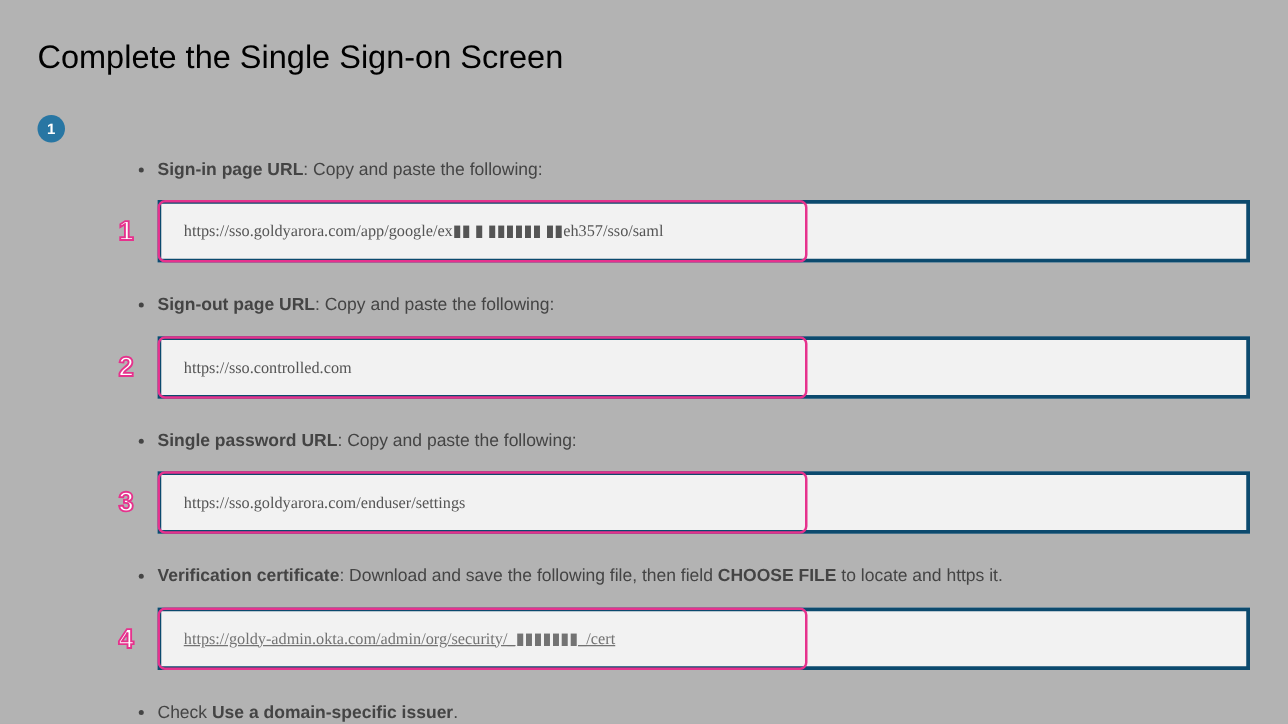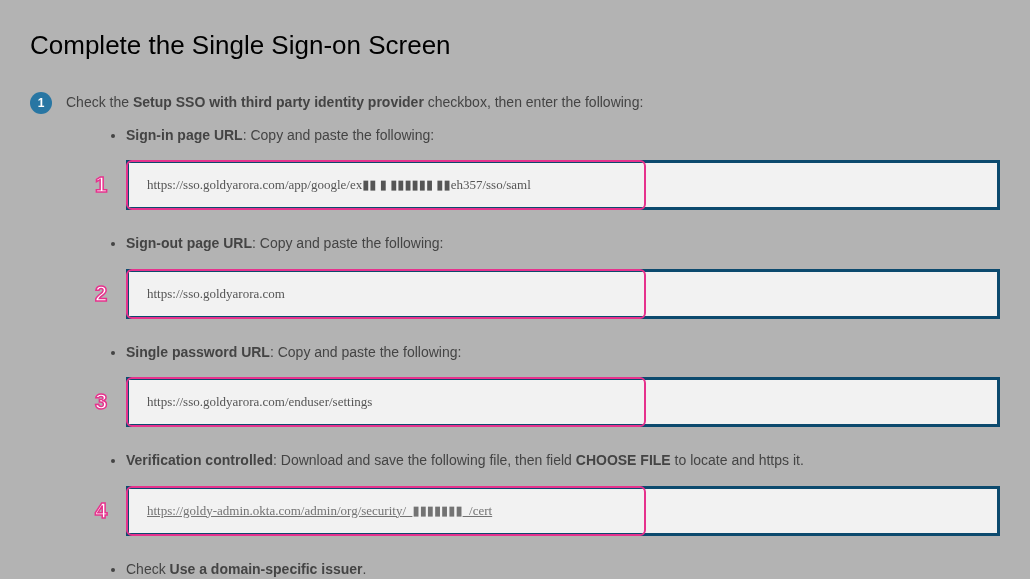--- a/index.html
+++ b/index.html
@@ -112,23 +112,20 @@
       font-weight: 700;
     }
   </style>
 </head>
 <body>
 
 <h1 class="page-title">Complete the Single Sign-on Screen</h1>
 
 <div class="step-row">
   <div class="step-badge">1</div>
-  <div class="step-text">
-    <span>Check the </span><b>Setup SSO with third party identity provider</b><span> checkbox, then enter the following:</span>
-  </div>
 </div>
 
 <ul class="bullet-list">
 
   <li class="bullet-item">
     <span class="desc">
       <b>Sign-in page URL</b><span>: Copy and paste the following:</span>
     </span>
   </li>
 </ul>
@@ -143,21 +140,21 @@
 <ul class="bullet-list">
   <li class="bullet-item">
     <span class="desc">
       <b>Sign-out page URL</b><span>: Copy and paste the following:</span>
     </span>
   </li>
 </ul>
 <div class="code-row">
   <div class="annotation-number">2</div>
   <div class="code-wrap">
-    <div class="code-box">https://sso.goldyarora.com</div>
+    <div class="code-box">https://sso.controlled.com</div>
     <div class="highlight-border"></div>
   </div>
 </div>
 
 <ul class="bullet-list">
   <li class="bullet-item">
     <span class="desc">
       <b>Single password URL</b><span>: Copy and paste the following:</span>
     </span>
   </li>
@@ -166,21 +163,21 @@
   <div class="annotation-number">3</div>
   <div class="code-wrap">
     <div class="code-box">https://sso.goldyarora.com/enduser/settings</div>
     <div class="highlight-border"></div>
   </div>
 </div>
 
 <ul class="bullet-list">
   <li class="bullet-item">
     <span class="desc">
-      <b>Verification controlled</b><span>: Download and save the following file, then field </span><b>CHOOSE FILE</b><span> to locate and https it.</span>
+      <b>Verification certificate</b><span>: Download and save the following file, then field </span><b>CHOOSE FILE</b><span> to locate and https it.</span>
     </span>
   </li>
 </ul>
 <div class="code-row">
   <div class="annotation-number">4</div>
   <div class="code-wrap">
     <div class="code-box link">https://goldy-admin.okta.com/admin/org/security/_▮▮▮▮▮▮▮_/cert</div>
     <div class="highlight-border"></div>
   </div>
 </div>

